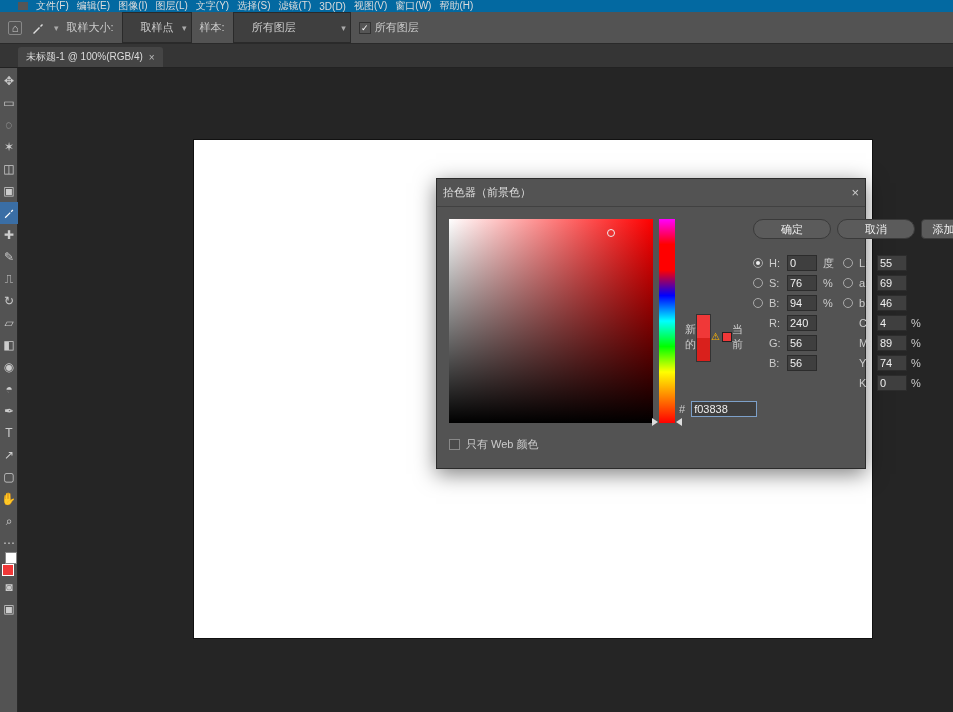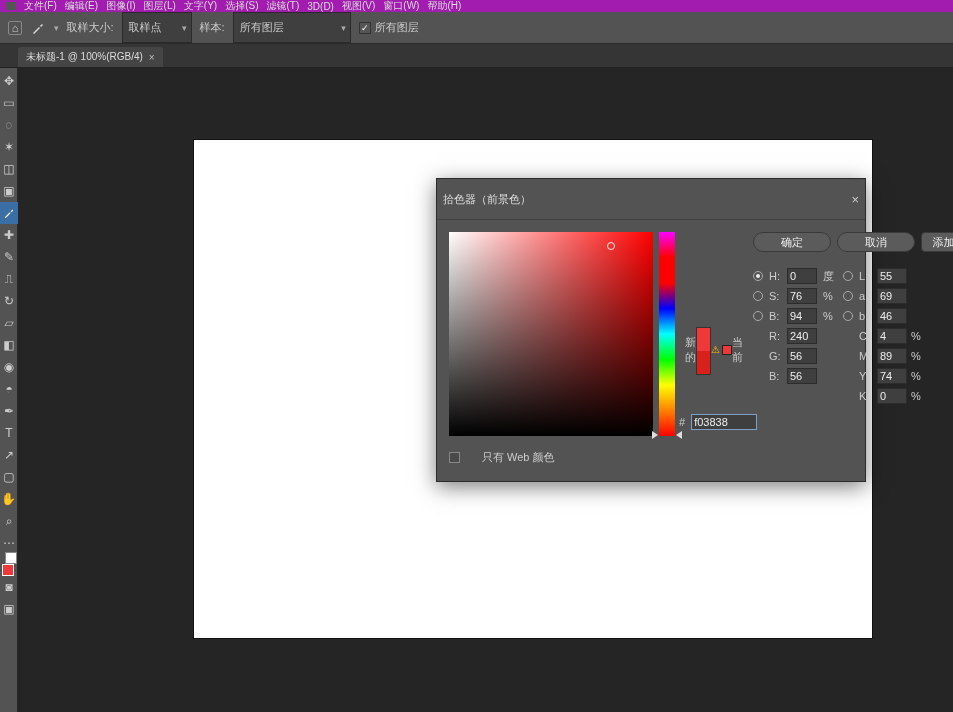--- a/index.html
+++ b/index.html
@@ -1,52 +1,52 @@
 <!DOCTYPE html>
 <html><head>
 <meta charset="utf-8">
 <style>
 * { margin: 0; padding: 0; box-sizing: border-box; font-family: "Microsoft YaHei", Arial, sans-serif; }
 body { background: #252525; width: 953px; height: 712px; overflow: hidden; position: relative; font-size: 11px; color: #ccc; }
-.menubar { height: 12px; background: #a21caf; display: flex; align-items: center; padding: 0 6px; gap: 8px; font-size: 10px; }
+.menubar { height: 12px; background: #0369a1; display: flex; align-items: center; padding: 0 18px; gap: 8px; font-size: 10px; }
 .menubar span { color: #ddd; cursor: default; }
 .menubar .logo { width: 10px; height: 8px; background: #555; }
 .optionsbar { height: 32px; background: #535353; border-bottom: 1px solid #2a2a2a; display: flex; align-items: center; padding: 0 8px; gap: 8px; font-size: 11px; }
 .opt-home { width: 14px; height: 14px; border: 1px solid #888; border-radius: 2px; display:flex;align-items:center;justify-content:center }
 .opt-brush { width:16px;height:16px;display:flex;align-items:center;justify-content:center }
 .opt-label { color: #ccc; }
-.opt-select { background: #3f3f3f; border: 1px solid #2a2a2a; color: #ccc; height: 31px; min-width: 70px; padding: 0 14px 0 6px; font-size: 11px; display:flex;align-items:center;position:relative }
+.opt-select { background: #3f3f3f; border: 1px solid #2a2a2a; color: #ccc; height: 31px; min-width: 70px; padding: 0 14px 0 18px; font-size: 11px; display:flex;align-items:center;position:relative }
 .opt-select::after { content:"▾"; position:absolute; right:4px; font-size:9px; color:#aaa }
 .opt-check { display: flex; align-items: center; gap: 4px; }
 .opt-check .box { width: 12px; height: 12px; background: #555; border: 1px solid #333; display:flex;align-items:center;justify-content:center;font-size:9px;color:#fff }
 .tabbar { height: 24px; background: #353535; border-bottom: 1px solid #222; display: flex; align-items: flex-end; padding-left: 18px; }
 .doctab { background: #454545; border-top-left-radius: 3px; border-top-right-radius: 3px; height: 20px; padding: 0 8px; display: flex; align-items: center; gap: 6px; font-size: 10px; color: #ddd; }
 .doctab .close { font-size: 10px; color: #bbb; }
 .workspace { position: relative; height: calc(712px - 12px - 32px - 24px); background: #262626; display: flex; }
 .toolbox { width: 18px; background: #535353; border-right: 1px solid #292929; display: flex; flex-direction: column; padding-top: 2px; }
 .toolbox .t { width: 18px; height: 22px; display:flex; align-items:center; justify-content:center; color:#ccc; font-size:12px; }
 .toolbox .t.active { background: #3a6ea5; }
 .toolbox .swatch { margin-top: 6px; display:flex; flex-direction:column; align-items:center }
 .toolbox .swatch .fg { width:12px;height:12px;background:#f03838;border:1px solid #fff; margin-left:-2px }
 .toolbox .swatch .bg { width:12px;height:12px;background:#fff;border:1px solid #888; margin-top:-8px; margin-left:4px }
 .canvas-area { flex:1; background:#252525; position:relative }
 .canvas { position:absolute; left:176px; top:72px; width:678px; height:498px; background:#fff; box-shadow: 0 0 0 1px #111 }
 
 .dialog { position:absolute; left:418px; top:110px; width:430px; background:#535353; border:1px solid #2b2b2b; box-shadow: 0 5px 20px rgba(0,0,0,.5) }
-.dialog-titlebar { height:41px; background:#535353; border-bottom:1px solid #414141; display:flex; align-items:center; justify-content:space-between; padding:0 6px; font-size:11px; color:#ddd }
+.dialog-titlebar { height:28px; background:#535353; border-bottom:1px solid #414141; display:flex; align-items:center; justify-content:space-between; padding:0 6px; font-size:11px; color:#ddd }
 .dialog-titlebar .x { color:#ccc; font-size:13px; cursor:default }
 .dialog-body { padding:12px 14px 16px 12px; display:flex; gap:10px }
 .picker-left { display:flex; flex-direction:column; }
 .sv-field { width:204px; height:204px; position:relative; background: linear-gradient(to right, #fff, #ff0000); }
 .sv-field::after{ content:""; position:absolute; inset:0; background: linear-gradient(to bottom, rgba(0,0,0,0), #000); }
 .sv-marker { position:absolute; width:8px;height:8px;border:1px solid #fff; border-radius:50%; }
 .hue-strip { width:16px; height:204px; margin-left:6px; background: linear-gradient(to bottom,#ff00ff,#ff0000,#ff0000,#0000ff,#00ffff,#00ff00,#ffff00,#ff8000,#ff0000); position:relative }
 .hue-arrow-l { position:absolute; left:-7px; width:0;height:0;border-top:4px solid transparent;border-bottom:4px solid transparent;border-left:6px solid #ddd }
 .hue-arrow-r { position:absolute; right:-7px; width:0;height:0;border-top:4px solid transparent;border-bottom:4px solid transparent;border-right:6px solid #ddd }
-.webonly { margin-top:14px; display:flex; align-items:center; gap:22px; font-size:11px; color:#ccc }
+.webonly { margin-top:14px; display:flex; align-items:center; gap:6px; font-size:11px; color:#ccc }
 .webonly .cb { width:11px;height:11px;border:1px solid #888;background:#4a4a4a }
 .picker-mid { width:58px; display:flex; flex-direction:row; align-items:center }
 .nc-label { font-size:11px; color:#ccc; margin-top:2px }
 .preview { width:48px; height:48px; margin-top:4px; border:1px solid #333; display:flex; flex-direction:column }
 .preview .new { flex:1; background:#f03838 }
 .preview .cur { flex:1; background:#d9201c }
 .warn { display:flex; gap:2px; margin-top:2px; align-items:center }
 .warn .tri { font-size:10px;color:#ffb500 }
 .warn .sw { width:10px;height:10px;background:#f03838;border:1px solid #222 }
 .picker-right { flex:1; display:flex; flex-direction:column; gap:6px; }

